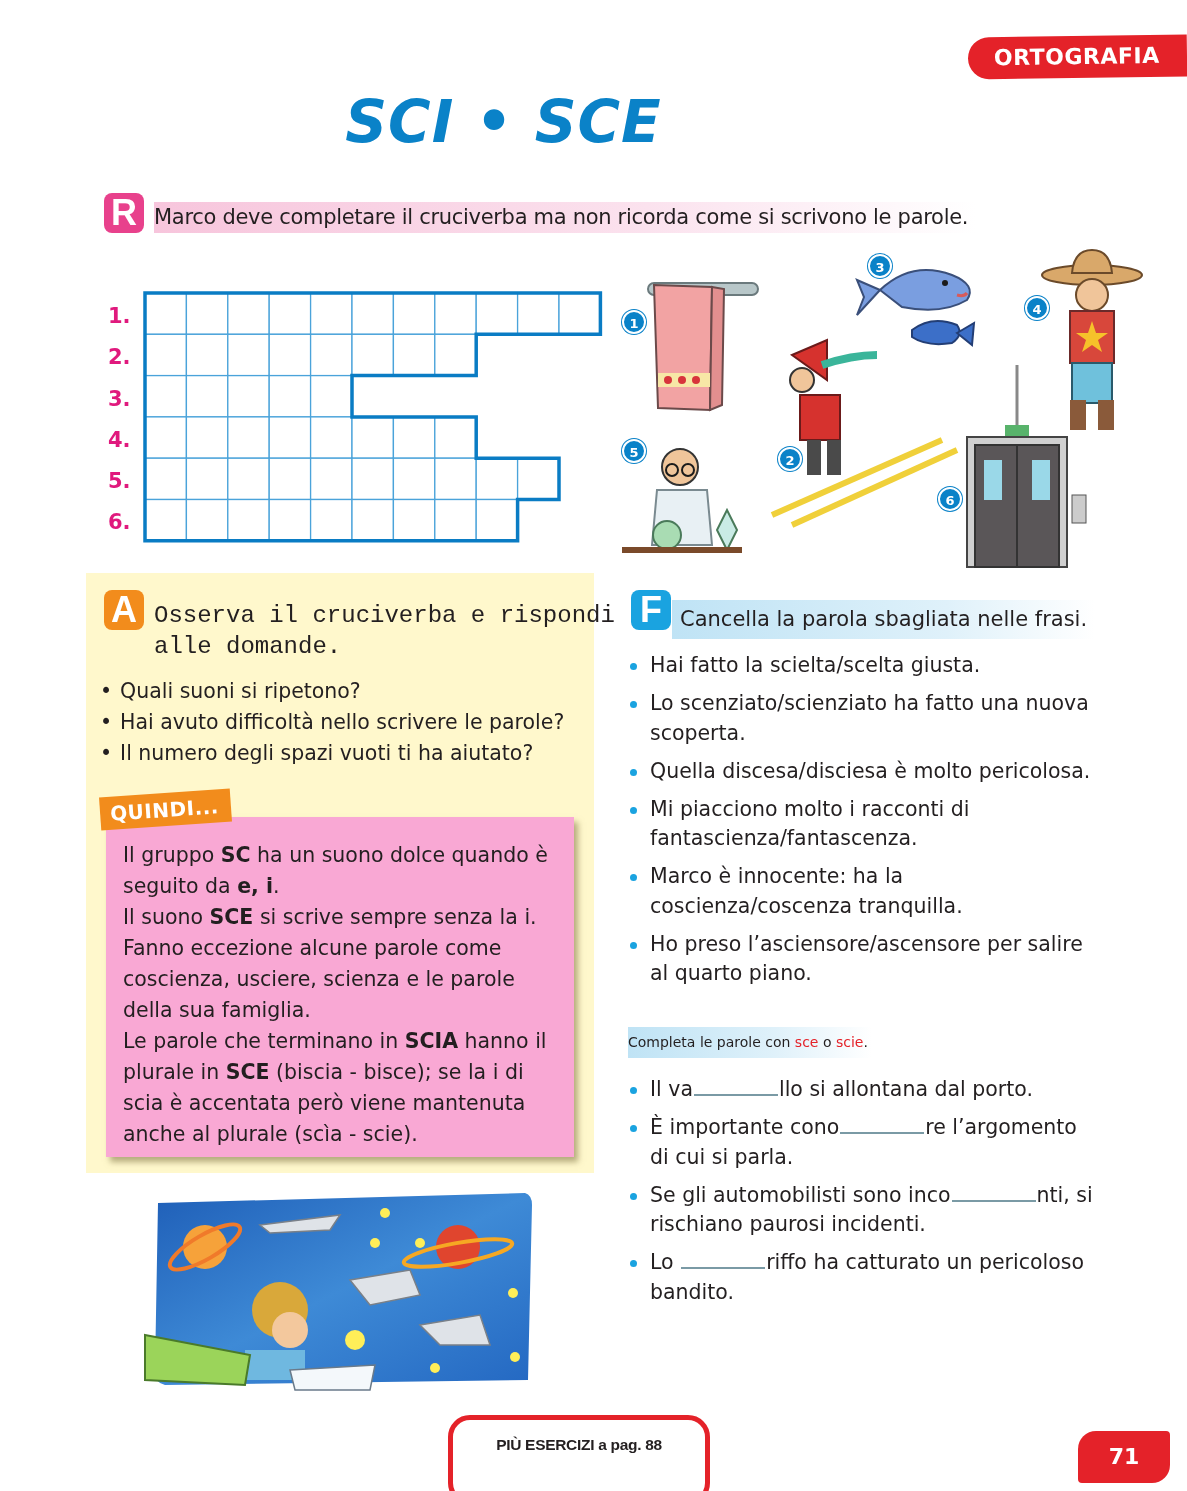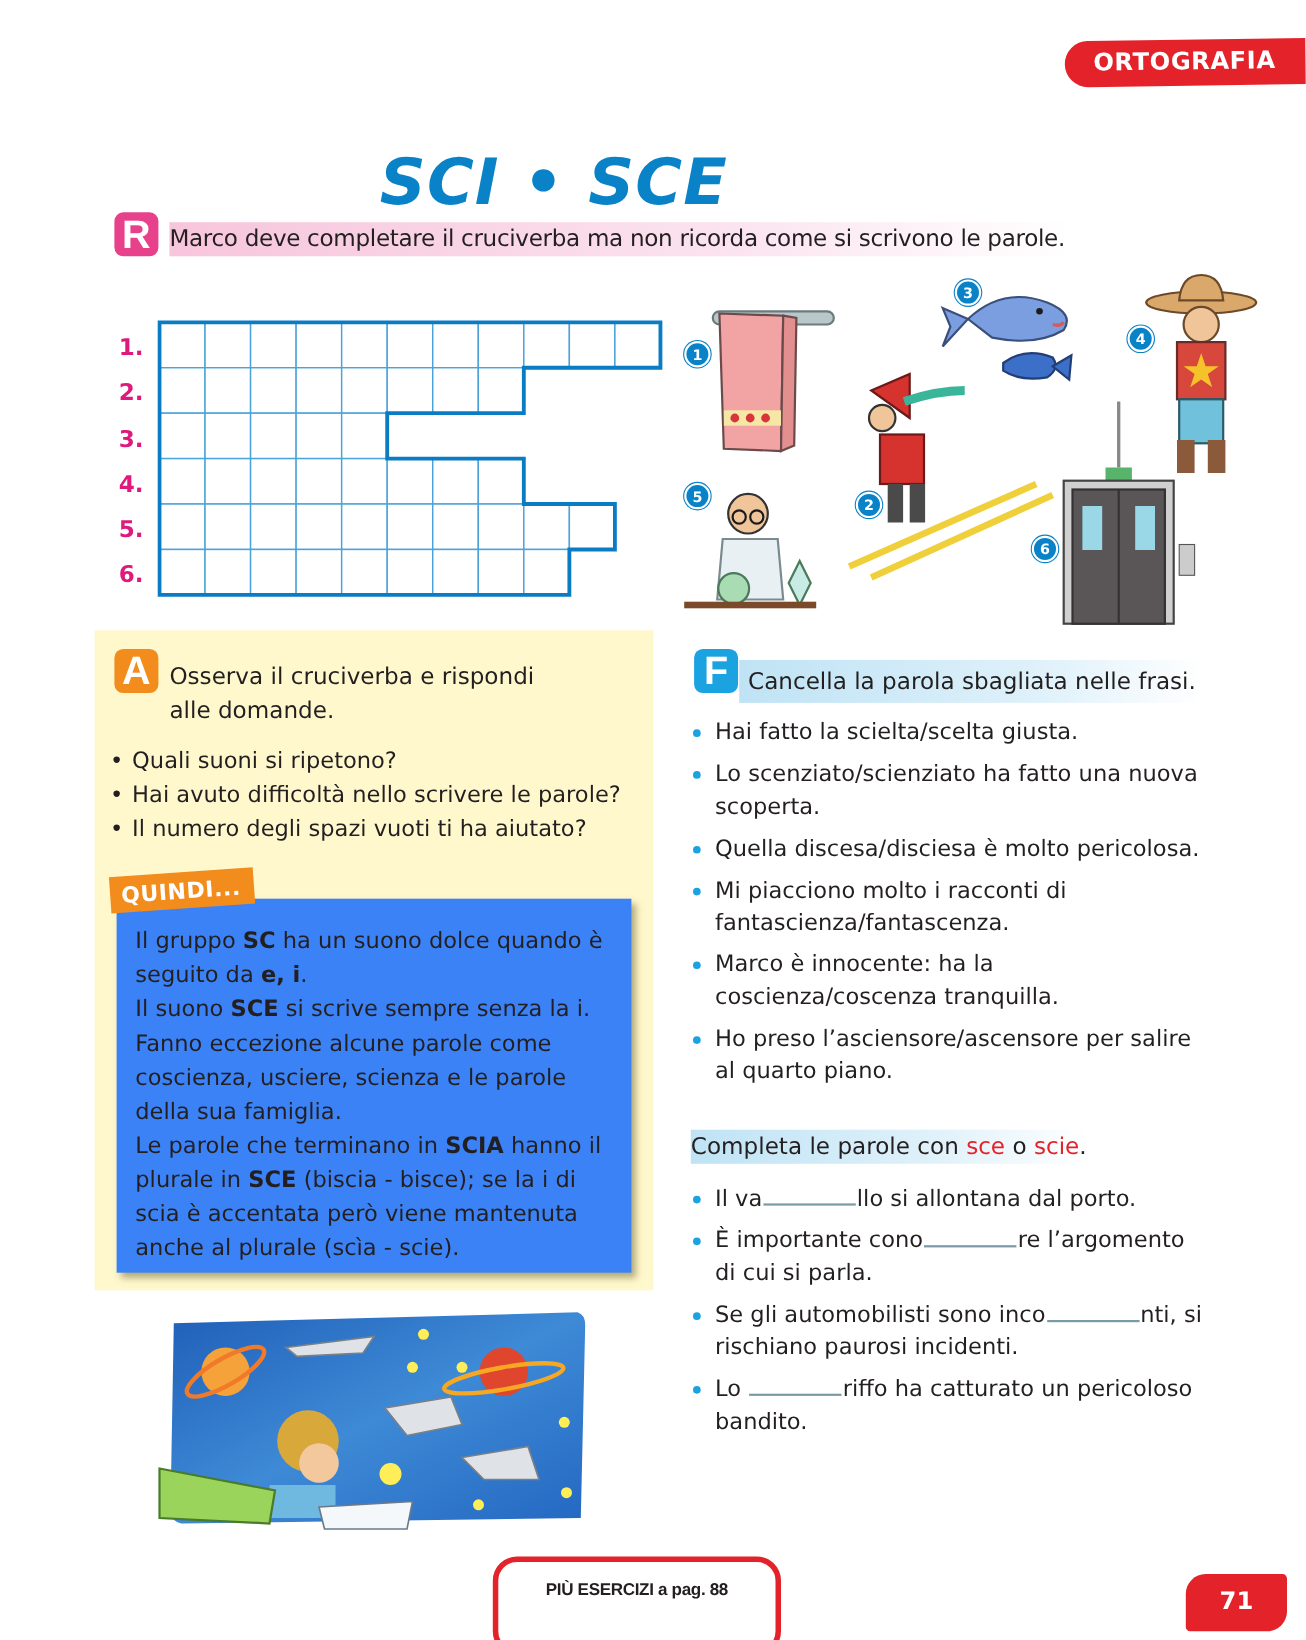--- a/index.html
+++ b/index.html
@@ -6,21 +6,21 @@
   html, body { width: 1187px; height: 1491px; background: #ffffff; overflow: hidden; }
   body { position: relative; font-family: "DejaVu Sans", sans-serif; color: #231f20; }
   .abs { position: absolute; }
 
   
   .section-tab { left: 968px; top: 36px; width: 219px; height: 42px; background: #e42229;
     border-radius: 22px 0 0 22px; color: #fff; font-weight: bold; font-size: 22px;
     line-height: 42px; padding-left: 26px; letter-spacing: 0.5px; transform: rotate(-0.8deg); }
 
   .page-title { left: 0; width: 1007px; top: 88px; text-align: center; color: #0a82c8;
-    font-family: "DejaVu Sans", sans-serif; font-weight: bold; font-size: 58px; letter-spacing: 1px; font-style: italic; margin-top: 43px; }
+    font-family: "DejaVu Sans", sans-serif; font-weight: bold; font-size: 58px; letter-spacing: 1px; font-style: italic; }
 
   
   .badge { width: 40px; height: 40px; border-radius: 8px; color: #fff; font-weight: bold;
     font-size: 36px; line-height: 40px; text-align: center; font-family: "Liberation Sans", sans-serif; }
 
   .r-badge { left: 104px; top: 193px; background: #e8418c; }
   .r-text { left: 154px; top: 202px; font-size: 21px; line-height: 31px; letter-spacing: -0.3px; }
   .r-line1 { background: linear-gradient(90deg, #f7c5dc 0%, #fbe2ee 60%, #ffffff 100%); padding-right: 8px; display: inline-block; }
 
   
@@ -29,43 +29,43 @@
   .crossword { left: 143px; top: 291px; }
 
   
   .pics { left: 612px; top: 245px; width: 560px; height: 330px; }
   .pic-num { width: 24px; height: 24px; border-radius: 50%; background: #0a82c8; color: #fff;
     font-size: 13px; font-weight: bold; text-align: center; line-height: 24px; border: 2px solid #fff; box-shadow: 0 0 0 1px #0a82c8; }
 
   
   .yellow-panel { left: 86px; top: 573px; width: 508px; height: 600px; background: #fff8cc; }
   .a-badge { left: 104px; top: 590px; background: #f28c1c; }
-  .a-text { left: 154px; top: 600px; font-size: 21px; line-height: 31px; }
+  .a-text { left: 154px; top: 600px; font-size: 24px; line-height: 31px; font-family: Liberation Mono, monospace; }
   .a-questions { left: 100px; top: 676px; font-size: 20.5px; line-height: 31px; }
   .a-questions li { list-style: none; }
   .a-questions li::before { content: "•"; margin-right: 8px; }
 
   .quindi-tag { left: 100px; top: 793px; background: #f28c1c; color: #fff; font-weight: bold;
     font-size: 20px; padding: 5px 12px 4px 10px; transform: rotate(-4deg); z-index: 3; letter-spacing: 0.5px; }
-  .quindi-box { left: 106px; top: 817px; width: 468px; height: 340px; background: #3b82f6;
+  .quindi-box { left: 106px; top: 817px; width: 468px; height: 340px; background: #f9a8d4;
     box-shadow: 4px 5px 6px rgba(120,110,60,0.55); padding: 23px 10px 0 17px; font-size: 20.5px; line-height: 31px; z-index: 2; }
   .quindi-box b { font-weight: bold; }
 
   .space-illustration { left: 140px; top: 1185px; width: 400px; height: 215px; }
 
   
   .f-badge { left: 631px; top: 590px; background: #1aa3e0; }
   .f-title { left: 672px; top: 600px; font-size: 21px; line-height: 31px; padding: 4px 8px; 
     background: linear-gradient(90deg, #bfe3f5 0%, #dff1fa 65%, #ffffff 100%); }
   .f-list { left: 628px; top: 651px; width: 470px; font-size: 20.5px; line-height: 29.5px; }
   .f-item, .c-item { position: relative; padding-left: 22px; margin-bottom: 8.5px; list-style: none; }
   .f-item::before, .c-item::before { content: ""; position: absolute; left: 2px; top: 12px; width: 7px; height: 7px;
     background: #1aa3e0; border-radius: 50%; }
 
-  .c-title { left: 628px; top: 1027px; font-size: 21px; line-height: 31px; padding-right: 4px;
+  .c-title { left: 628px; top: 1027px; font-size: 14px; line-height: 31px; padding-right: 4px;
     background: linear-gradient(90deg, #bfe3f5 0%, #dff1fa 60%, #ffffff 100%); }
   .red-word { color: #e42229; }
   .c-list { left: 628px; top: 1075px; width: 470px; font-size: 20.5px; line-height: 29.5px; }
   .blank { display: inline-block; width: 84px; border-bottom: 2px solid #7a9aa5; height: 20px; vertical-align: baseline; margin: 0 1px; }
 
   
   .more-box { left: 448px; top: 1415px; width: 262px; height: 90px; border: 5px solid #e42229; border-radius: 22px;
     font-weight: bold; font-size: 15.5px; text-align: center; padding-top: 16px; letter-spacing: -0.3px; }
   .page-num { left: 1078px; top: 1431px; width: 92px; height: 52px; background: #e42229; border-radius: 18px 4px 18px 4px;
     color: #fff; font-weight: bold; font-size: 22px; line-height: 52px; text-align: center; }

